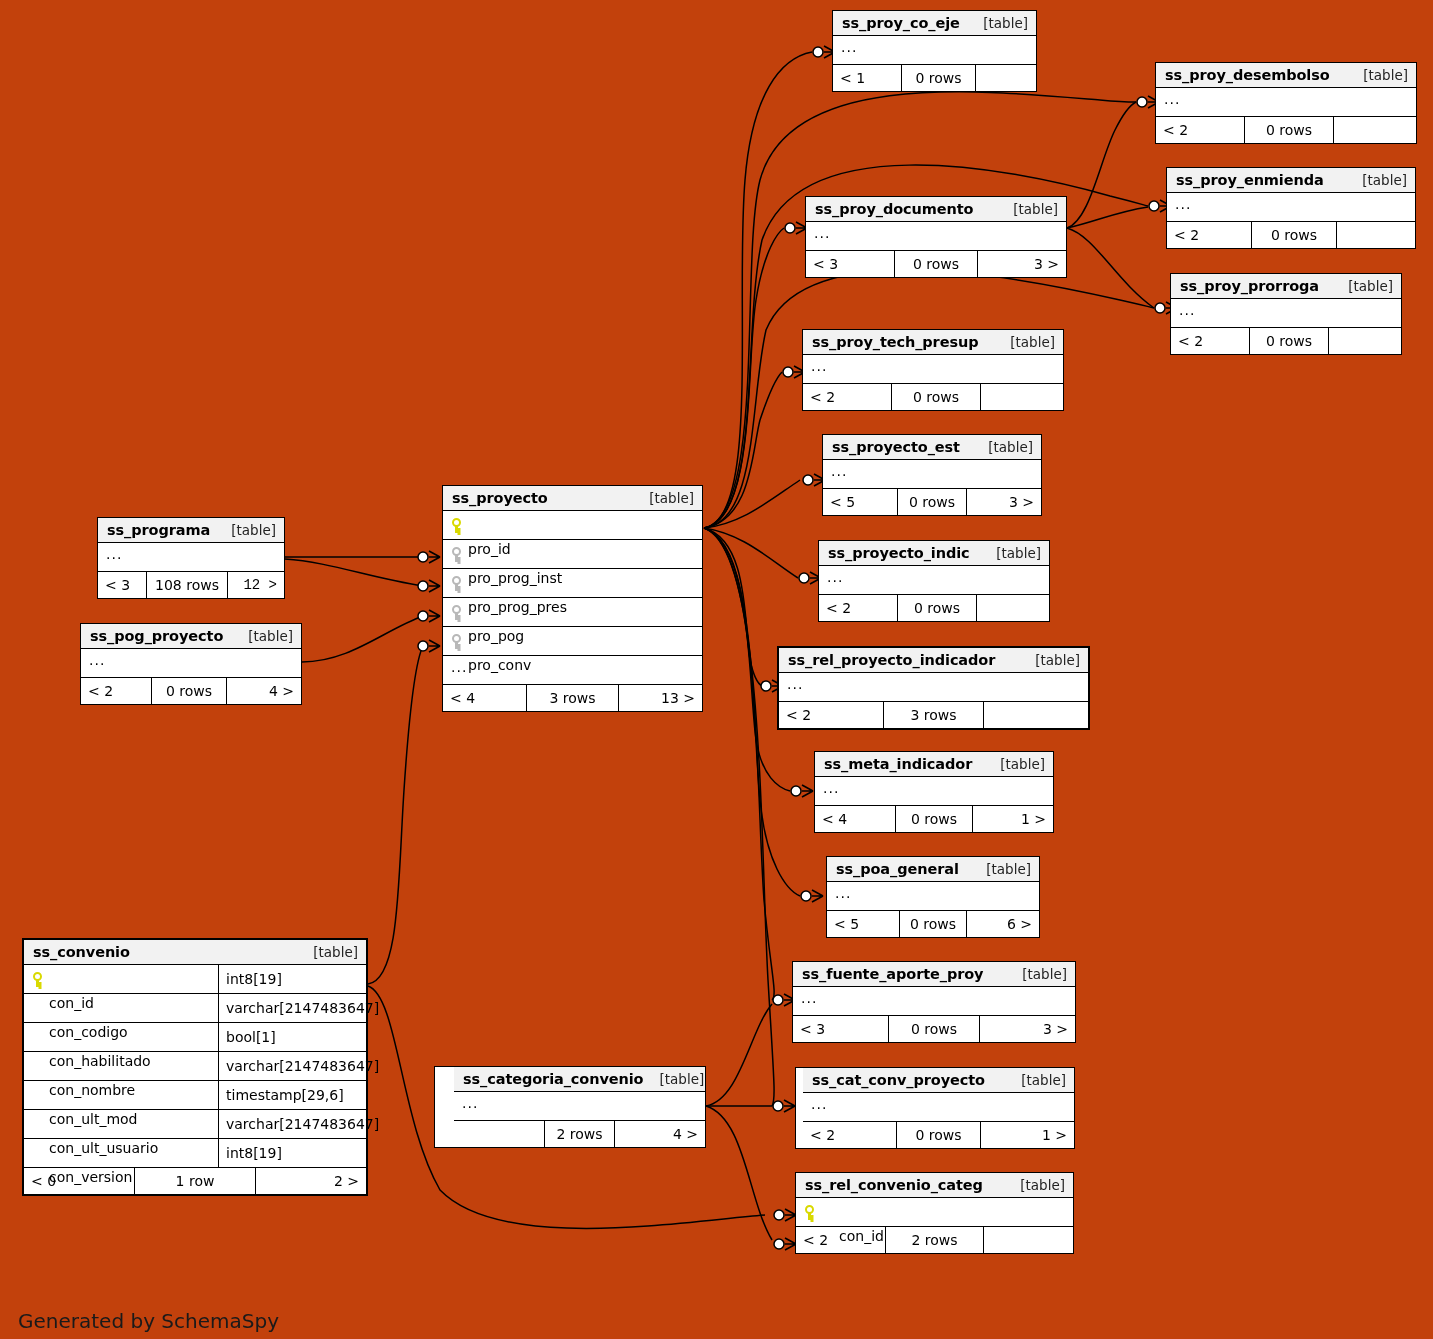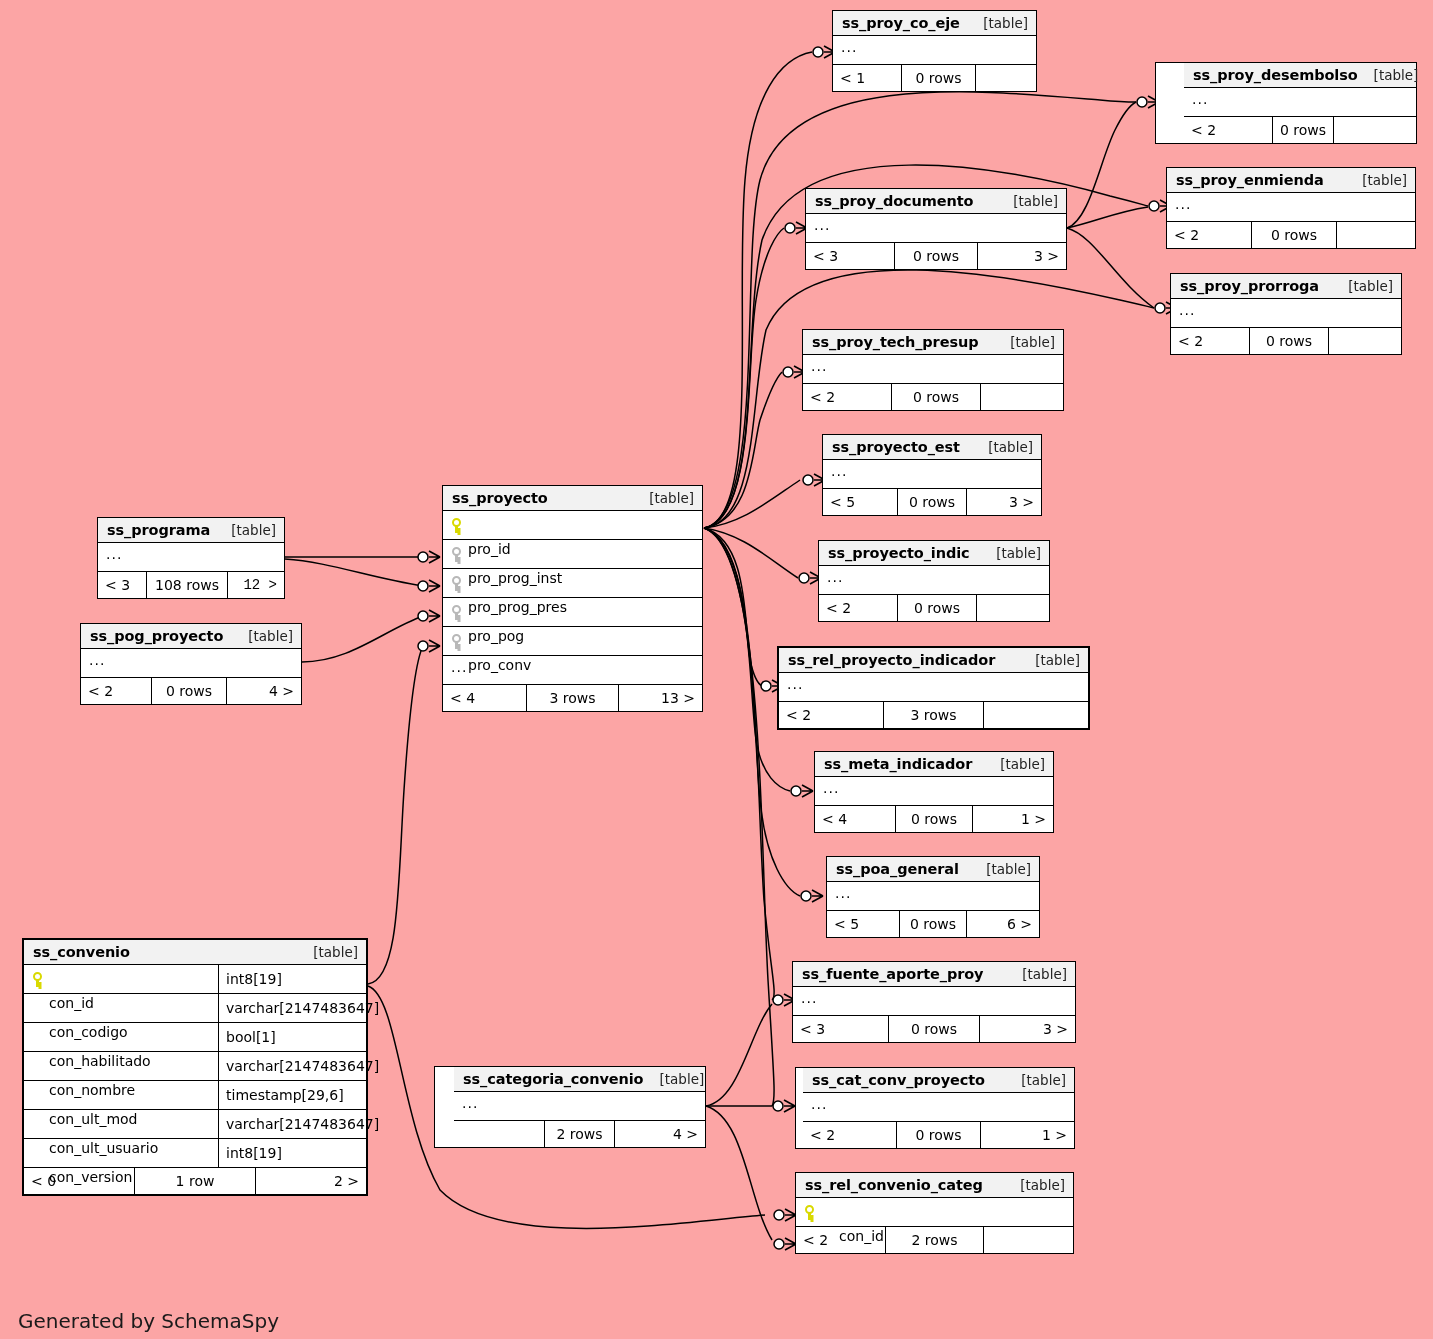--- a/index.html
+++ b/index.html
@@ -10,21 +10,21 @@
   }
   body {
     font-family: "DejaVu Sans", "Liberation Sans", sans-serif;
     color: #000000;
   }
   #canvas {
     position: relative;
     width: 1433px;
     height: 1339px;
     overflow: hidden;
-    background: #fca5a5;
+    background: #c2410c;
   }
   #edges {
     position: absolute;
     left: 0;
     top: 0;
     width: 1433px;
     height: 1339px;
     pointer-events: none;
   }
   .table-node {
@@ -307,21 +307,21 @@
         </div>
         <div class="tn-row ellipsis">
           <span class="dots">...</span>
         </div>
         <div class="tn-footer">
           <div class="tn-f-left" style="width: 68px;">&lt; 1</div>
           <div class="tn-f-mid">0 rows</div>
           <div class="tn-f-right" style="width: 60px;"></div>
         </div>
       </div>
-      <div class="table-node" style="left: 1155px; top: 62px; width: 262px; padding-left: 28px;">
+      <div class="table-node" style="left: 1155px; top: 62px; width: 262px;">
         <div class="tn-header">
           <span class="tn-title">ss_proy_desembolso</span>
           <span class="tn-tag">[table]</span>
         </div>
         <div class="tn-row ellipsis">
           <span class="dots">...</span>
         </div>
         <div class="tn-footer">
           <div class="tn-f-left" style="width: 88px;">&lt; 2</div>
           <div class="tn-f-mid">0 rows</div>
@@ -335,21 +335,21 @@
         </div>
         <div class="tn-row ellipsis">
           <span class="dots">...</span>
         </div>
         <div class="tn-footer">
           <div class="tn-f-left" style="width: 84px;">&lt; 2</div>
           <div class="tn-f-mid">0 rows</div>
           <div class="tn-f-right" style="width: 78px;"></div>
         </div>
       </div>
-      <div class="table-node" style="left: 805px; top: 188px; width: 262px;">
+      <div class="table-node" style="left: 805px; top: 196px; width: 262px;">
         <div class="tn-header">
           <span class="tn-title">ss_proy_documento</span>
           <span class="tn-tag">[table]</span>
         </div>
         <div class="tn-row ellipsis">
           <span class="dots">...</span>
         </div>
         <div class="tn-footer">
           <div class="tn-f-left" style="width: 88px;">&lt; 3</div>
           <div class="tn-f-mid">0 rows</div>

